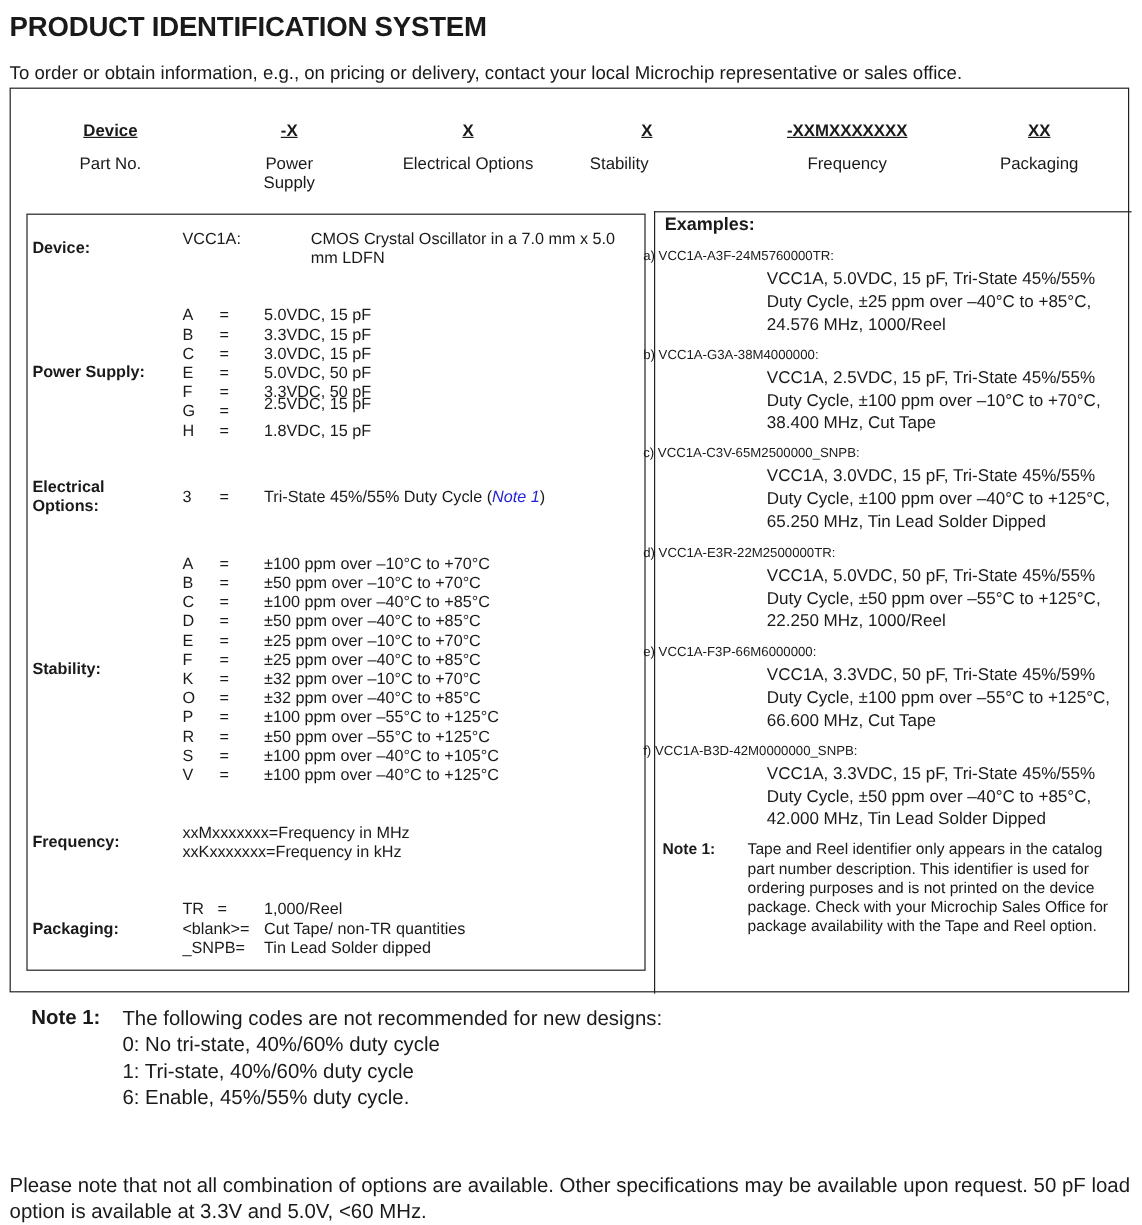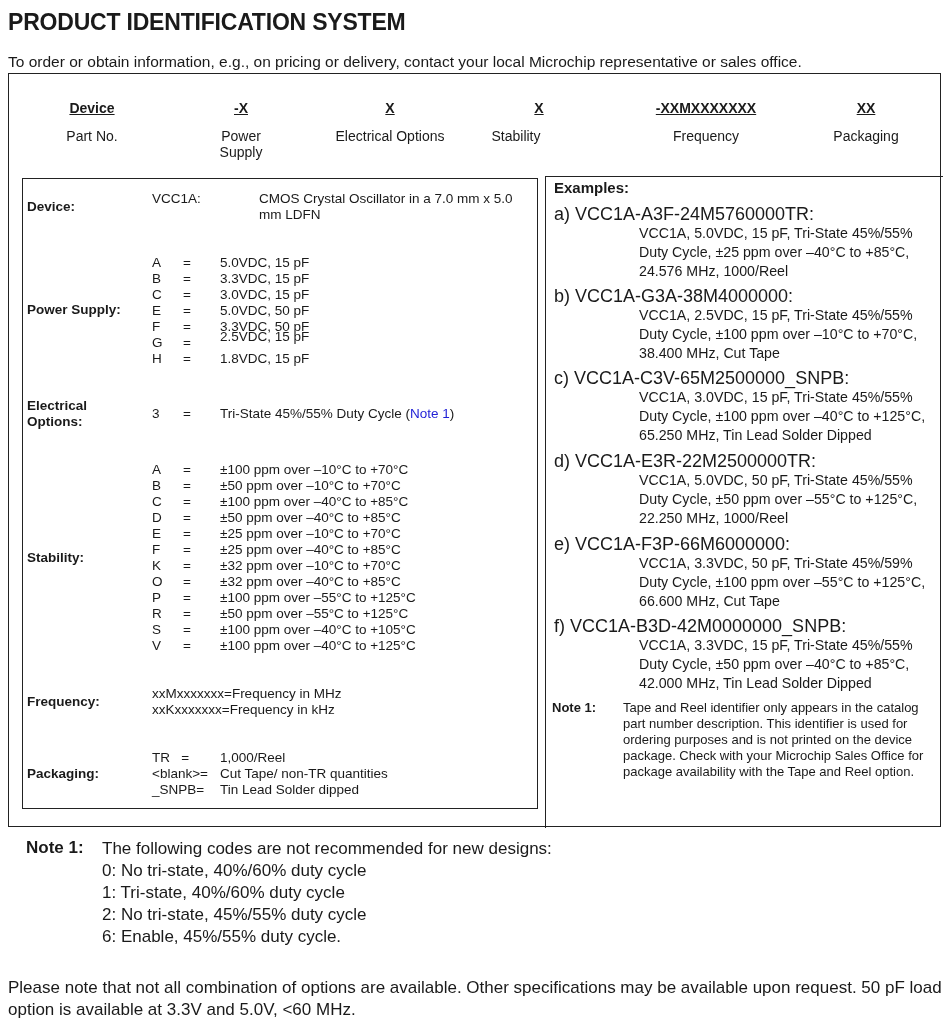--- a/index.html
+++ b/index.html
@@ -9,22 +9,22 @@
   #intro { left:8px; top:53px; font-size:15.5px; white-space:nowrap; }
   #outer-box { left:8px; top:73px; width:933px; height:754px; border:1.5px solid #222; box-sizing:border-box; }
   .hdr-code { position:absolute; top:100px; font-size:14px; font-weight:bold; text-decoration:underline; text-align:center; white-space:nowrap; transform:translateX(-50%); }
   .hdr-label { position:absolute; top:128px; font-size:14px; text-align:center; line-height:16px; transform:translateX(-50%); }
   #left-box { left:22px; top:178px; width:516px; height:631px; border:1.3px solid #222; box-sizing:border-box; }
   #right-line { left:545px; top:176px; width:398px; height:652px; border-left:1.3px solid #222; border-top:1.3px solid #222; box-sizing:border-box; }
   .sec-label { position:absolute; left:27px; font-size:13.5px; font-weight:bold; line-height:16px; }
   .code-col { position:absolute; left:152px; font-size:13.5px; line-height:16px; }
   .eq-col { position:absolute; left:183px; font-size:13.5px; line-height:16px; }
   .val-col { position:absolute; left:220px; font-size:13.5px; line-height:16px; white-space:nowrap; }
-  .link { color:#1f1fd6; }
-  .ex-head { position:absolute; left:554px; font-size:18px; line-height:19px; white-space:nowrap; }
+  .link { color:#1f1fd6;font-style:italic; }
+  .ex-head { position:absolute; left:536px; font-size:11px; line-height:19px; white-space:nowrap; }
   .ex-body { position:absolute; left:639px; font-size:14.2px; line-height:19px; white-space:nowrap; }
   #examples-title { left:554px; top:179px; font-size:15px; font-weight:bold; }
   #note1-right-label { left:552px; top:700px; font-size:13px; font-weight:bold; }
   #note1-right-text { left:623px; top:700px; width:310px; font-size:13px; line-height:16px; }
   #note1-bottom-label { left:26px; top:838px; font-size:17px; font-weight:bold; }
   #note1-bottom-text { left:102px; top:838px; font-size:17px; line-height:22px; white-space:nowrap; }
   #footer-text { left:8px; top:977px; width:940px; font-size:17px; line-height:22px; }
 </style>
 </head>
 <body>
@@ -172,17 +172,16 @@
   </div>
 
 <div id="note1-right-label" class="abs">Note 1:</div>
 <div id="note1-right-text" class="abs">Tape and Reel identifier only appears in the catalog part number description. This identifier is used for ordering purposes and is not printed on the device package. Check with your Microchip Sales Office for package availability with the Tape and Reel option.</div>
 
 <div id="note1-bottom-label" class="abs">Note 1:</div>
 <div id="note1-bottom-text" class="abs">
     <div>The following codes are not recommended for new designs:</div>
     <div>0: No tri-state, 40%/60% duty cycle</div>
     <div>1: Tri-state, 40%/60% duty cycle</div>
-    <div>2: No tri-state, 45%/55% duty cycle</div>
     <div>6: Enable, 45%/55% duty cycle.</div>
   </div>
 
 <div id="footer-text" class="abs">Please note that not all combination of options are available. Other specifications may be available upon request. 50 pF load option is available at 3.3V and 5.0V, &lt;60 MHz.</div>
 
 </body></html>

